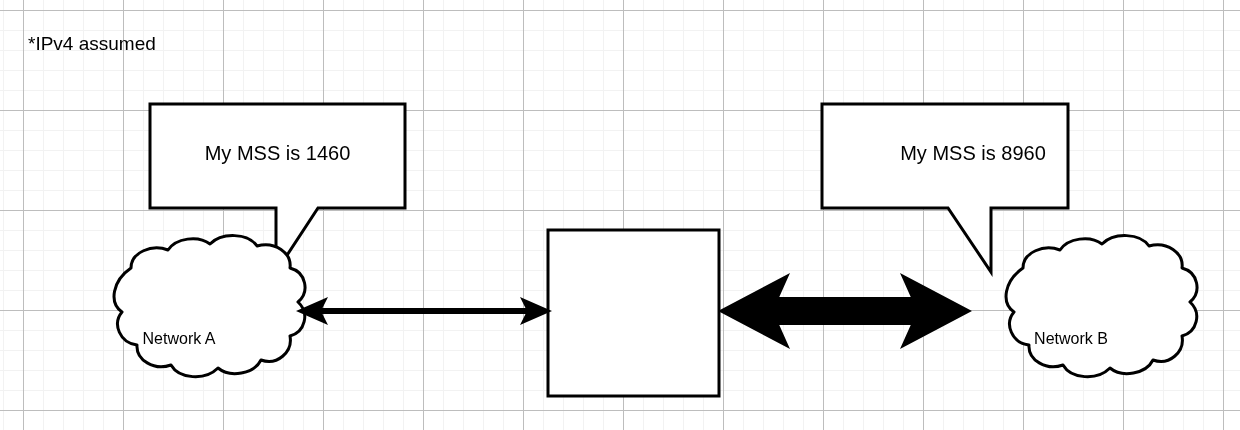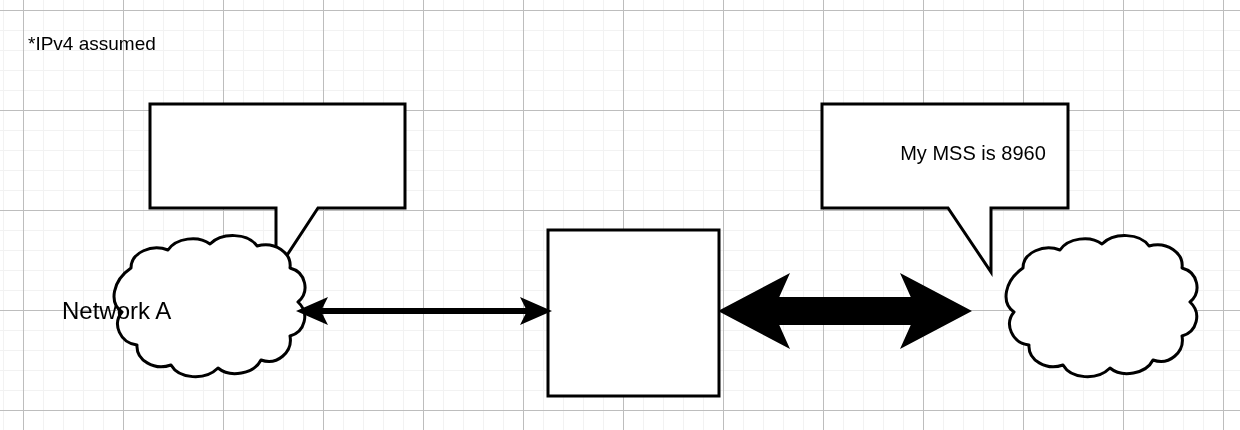--- a/index.html
+++ b/index.html
@@ -46,22 +46,24 @@
     font-family: "Liberation Sans", sans-serif;
     white-space: nowrap;
   }
   .note-text {
     left: 28px;
     top: 32px;
     font-size: 19px;
     line-height: 24px;
   }
   .node-label {
-    font-size: 24px;
+    font-size: 16px;
+    text-align: center;
     line-height: 24px;
+    margin-top: 28px;
   }
   #label-network-a {
     left: 62px;
     top: 299px;
     width: 234px;
   }
   #label-network-b {
     left: 954px;
     top: 299px;
     width: 234px;
@@ -155,20 +157,22 @@
 
       <path d="M718,311 L790,273 L773,311 L790,349 Z" fill="#000000"></path>
 
       <path d="M972,311 L900,273 L917,311 L900,349 Z" fill="#000000"></path>
     </g>
 
   </svg>
 
   <div class="diagram-text note-text">*IPv4 assumed</div>
 
+  <div class="diagram-text" id="label-bubble-left">My MSS is 1460</div>
 
   <div class="diagram-text" id="label-bubble-right">My MSS is 8960</div>
 
   <div class="diagram-text node-label" id="label-network-a">Network A</div>
 
 
+  <div class="diagram-text node-label" id="label-network-b">Network B</div>
 
 </div>
 
 </body></html>

